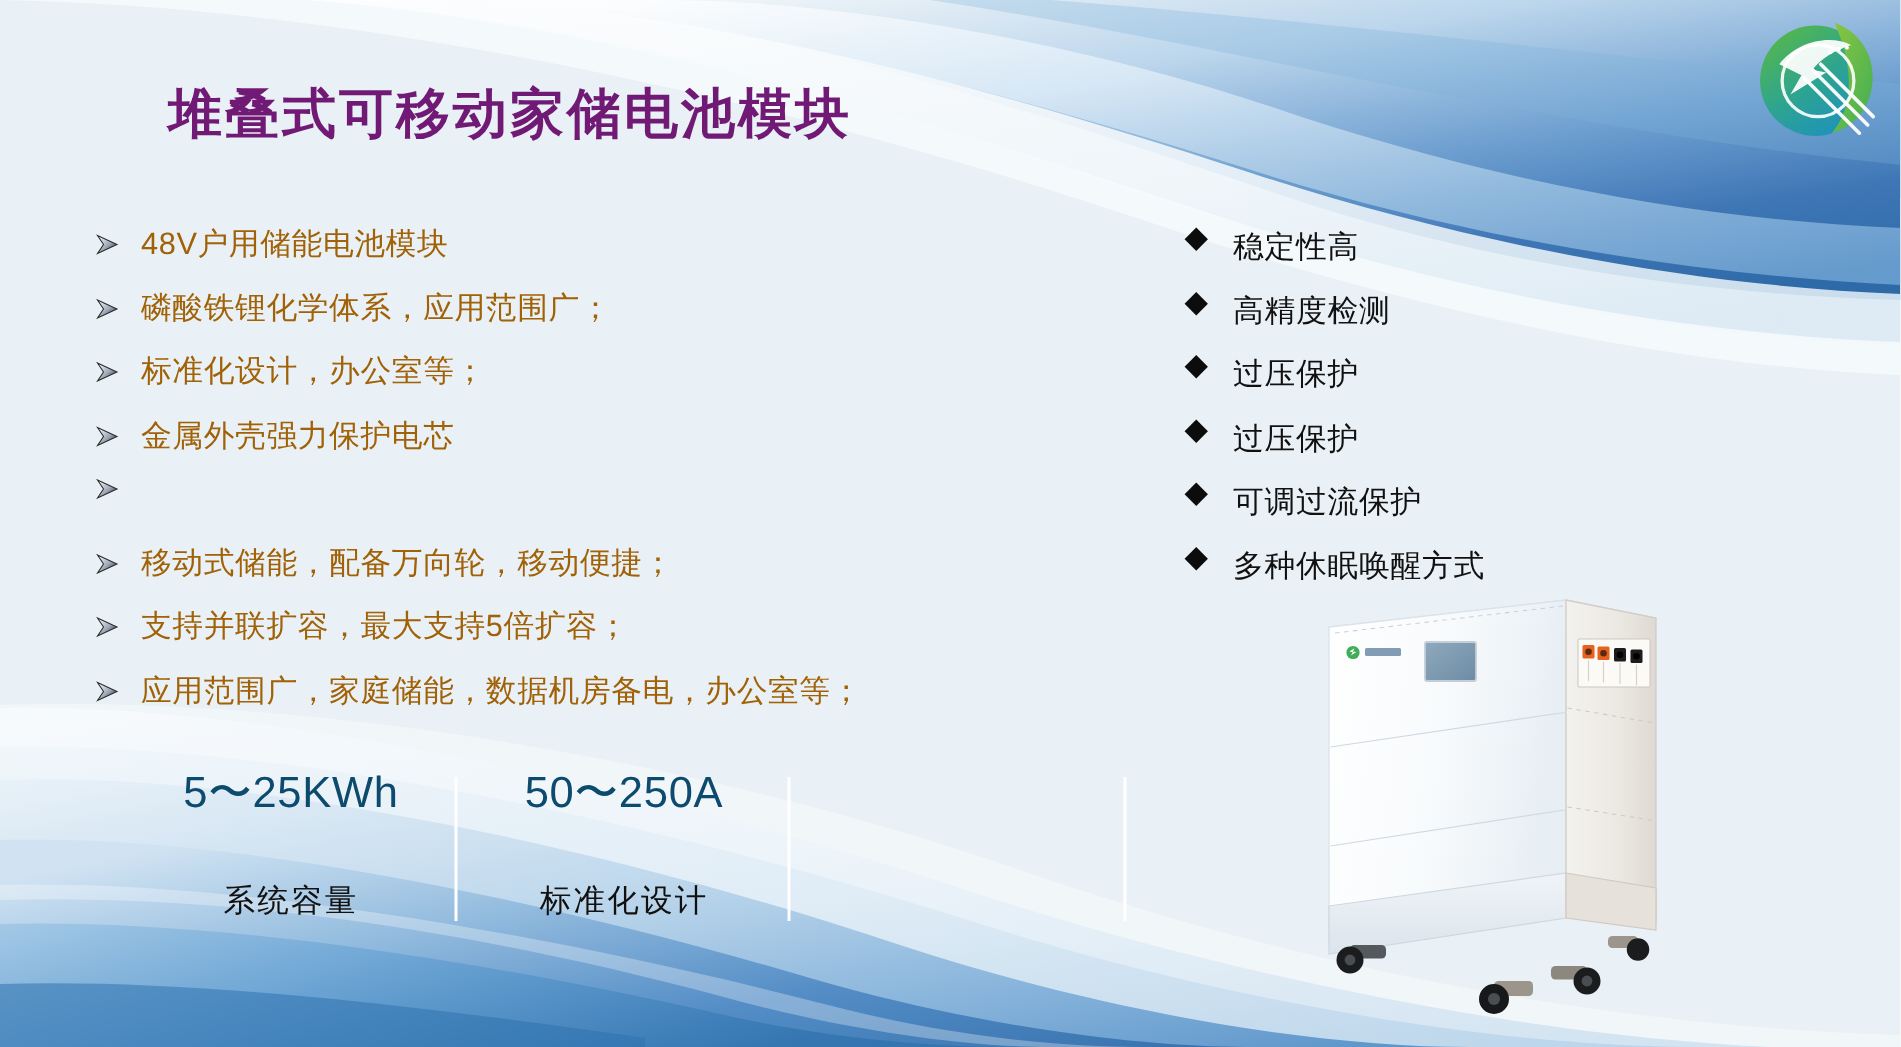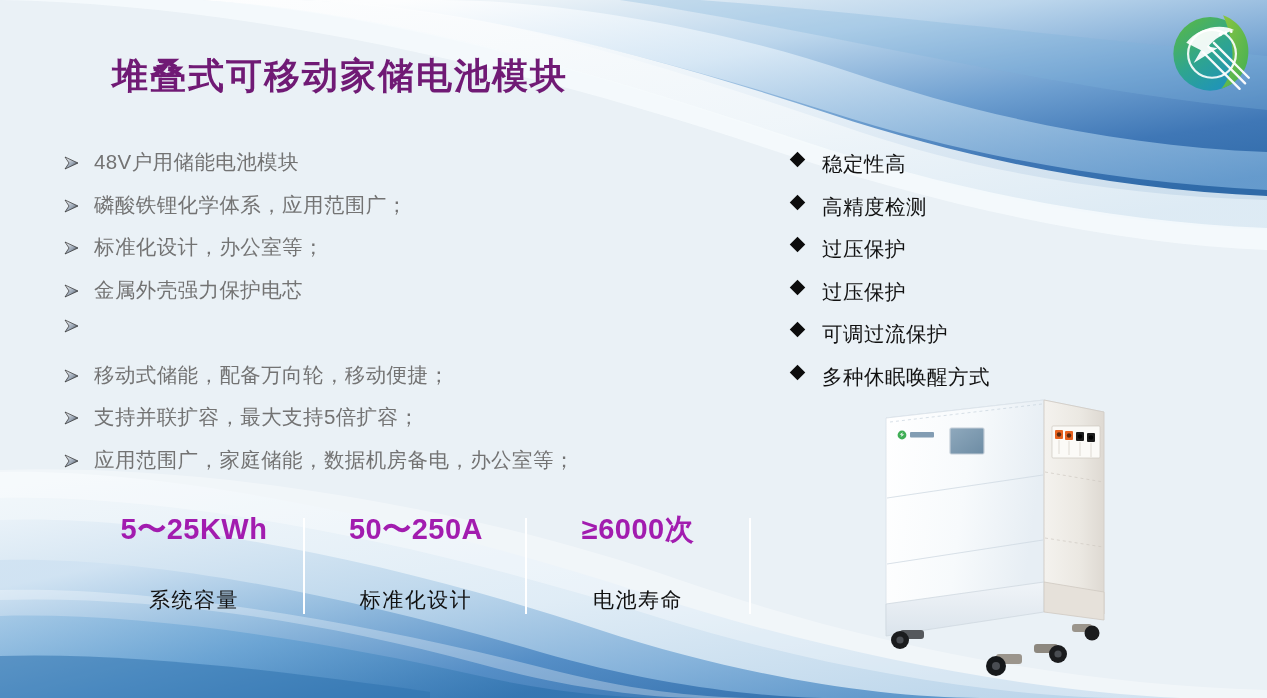--- a/index.html
+++ b/index.html
@@ -59,21 +59,21 @@
   .arrow-bullet {
     width: 22px;
     flex: 0 0 22px;
     display: inline-block;
     position: relative;
     top: 1px;
   }
   .arrow-bullet svg { display: block; }
   .li-text {
     font-size: 20.5px;
-    color: #737373;
+    color: #a16207;
     letter-spacing: 0.4px;
     white-space: nowrap;
     margin-left: 8px;
   }
 
   
   .right-list {
     position: absolute;
     left: 792px;
     top: 150px;
@@ -116,22 +116,22 @@
     height: 112px;
   }
   .stat {
     position: absolute;
     top: 0;
     width: 216px;
     text-align: center;
   }
   .stat-value {
     font-size: 29px;
-    font-weight: 700;
-    color: #a21caf;
+    font-weight: 400;
+    color: #0c4a6e;
     letter-spacing: 0.5px;
     line-height: 42px;
     white-space: nowrap;
     text-align: center;
   }
   .stat-label {
     font-size: 21px;
     color: #111111;
     letter-spacing: 1.5px;
     margin-top: 36px;
@@ -378,24 +378,20 @@
     <div class="stat-div" style="left:441px"></div>
     <div class="stat-div" style="left:665px"></div>
 
     <div class="stat" style="left:2px">
       <div class="stat-value">5〜25KWh</div>
       <div class="stat-label">系统容量</div>
     </div>
     <div class="stat" style="left:224px">
       <div class="stat-value">50〜250A</div>
       <div class="stat-label">标准化设计</div>
-    </div>
-    <div class="stat" style="left:446px">
-      <div class="stat-value">≥6000次</div>
-      <div class="stat-label">电池寿命</div>
     </div>
   </div>
 
   <div class="product">
     <svg viewBox="0 0 250 300" width="250" height="300">
       <defs>
         <linearGradient id="faceG" x1="0" y1="0" x2="1" y2="0.2">
           <stop offset="0%" stop-color="#ffffff"></stop>
           <stop offset="55%" stop-color="#f7fafc"></stop>
           <stop offset="100%" stop-color="#e7eef4"></stop>

